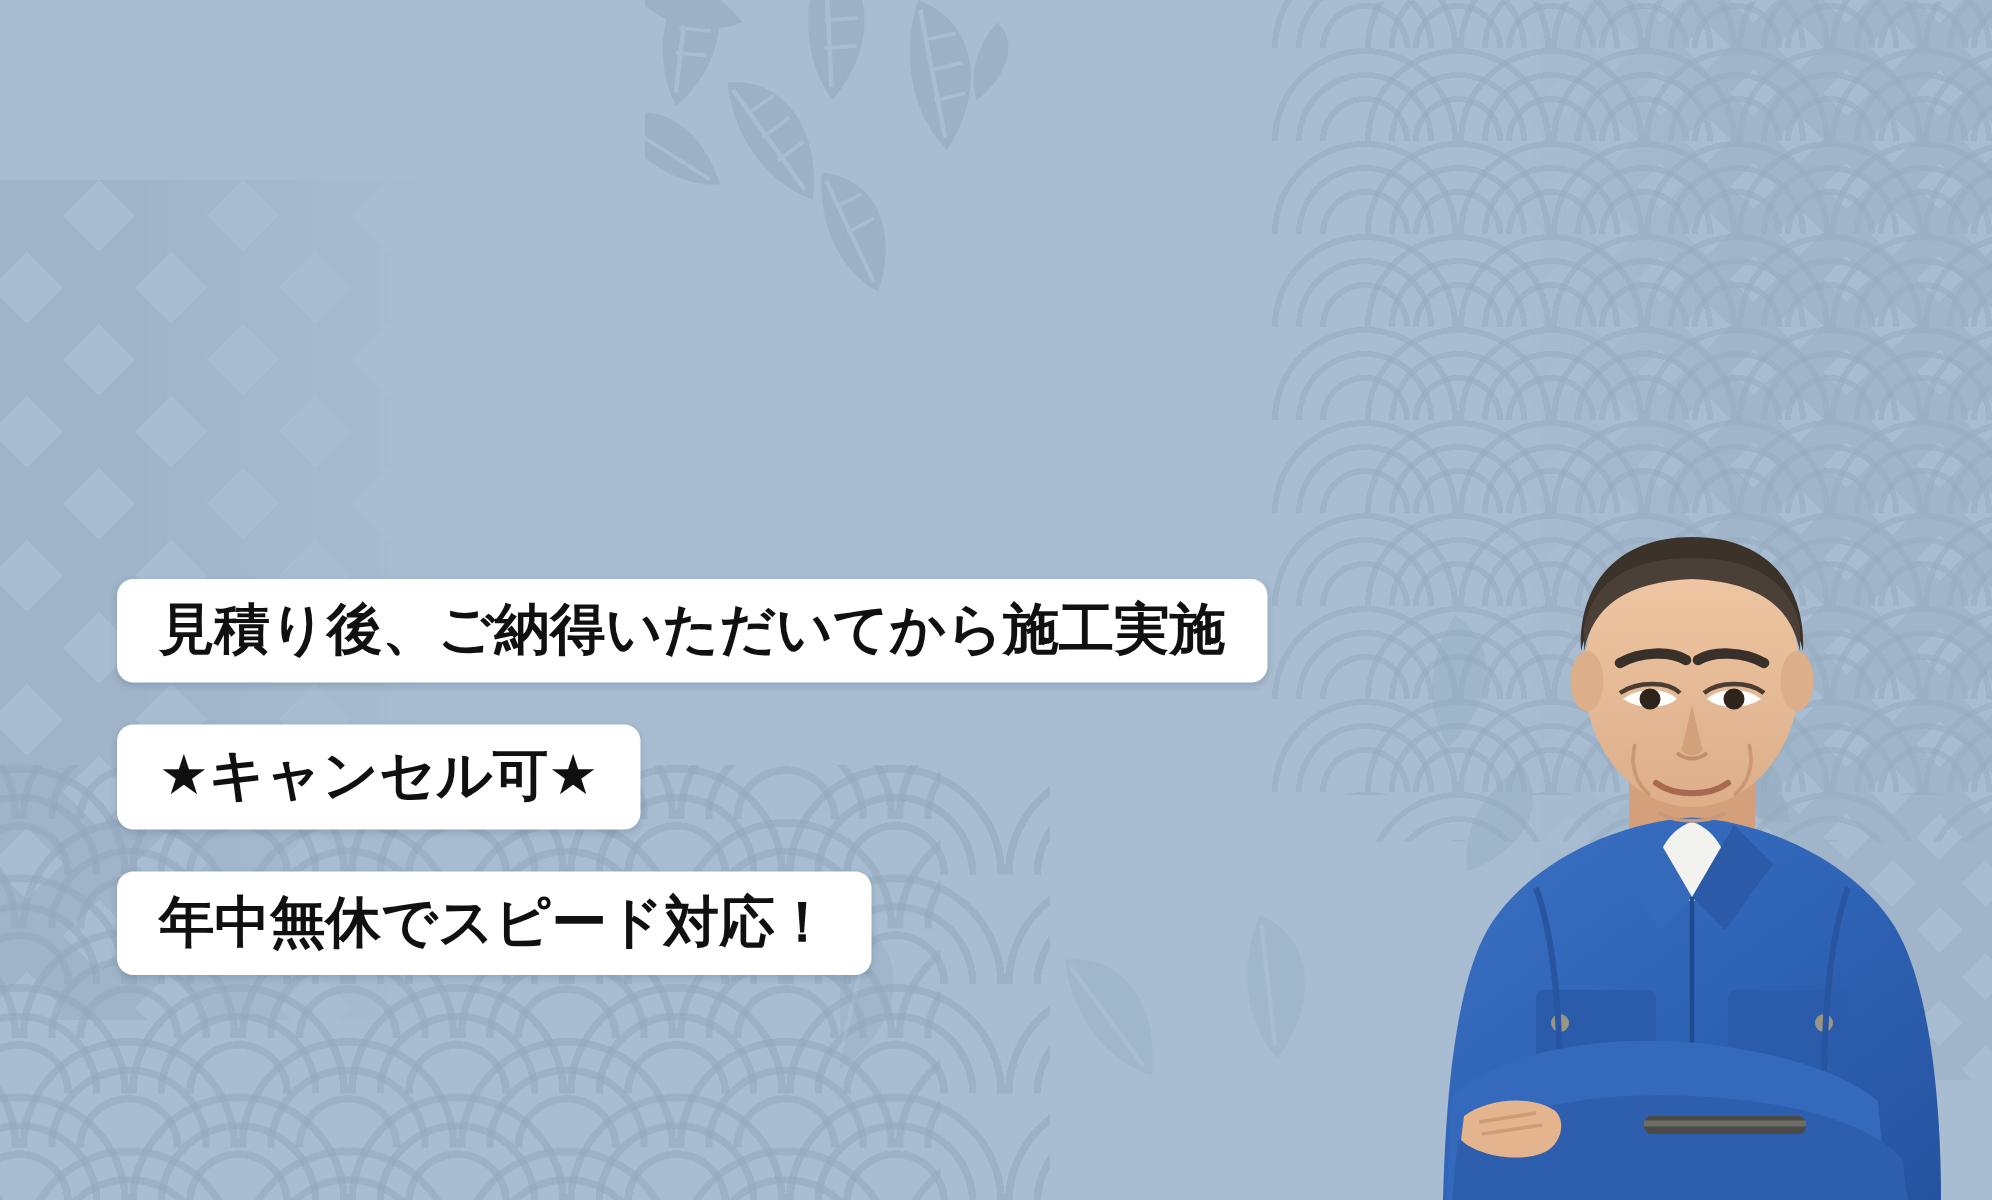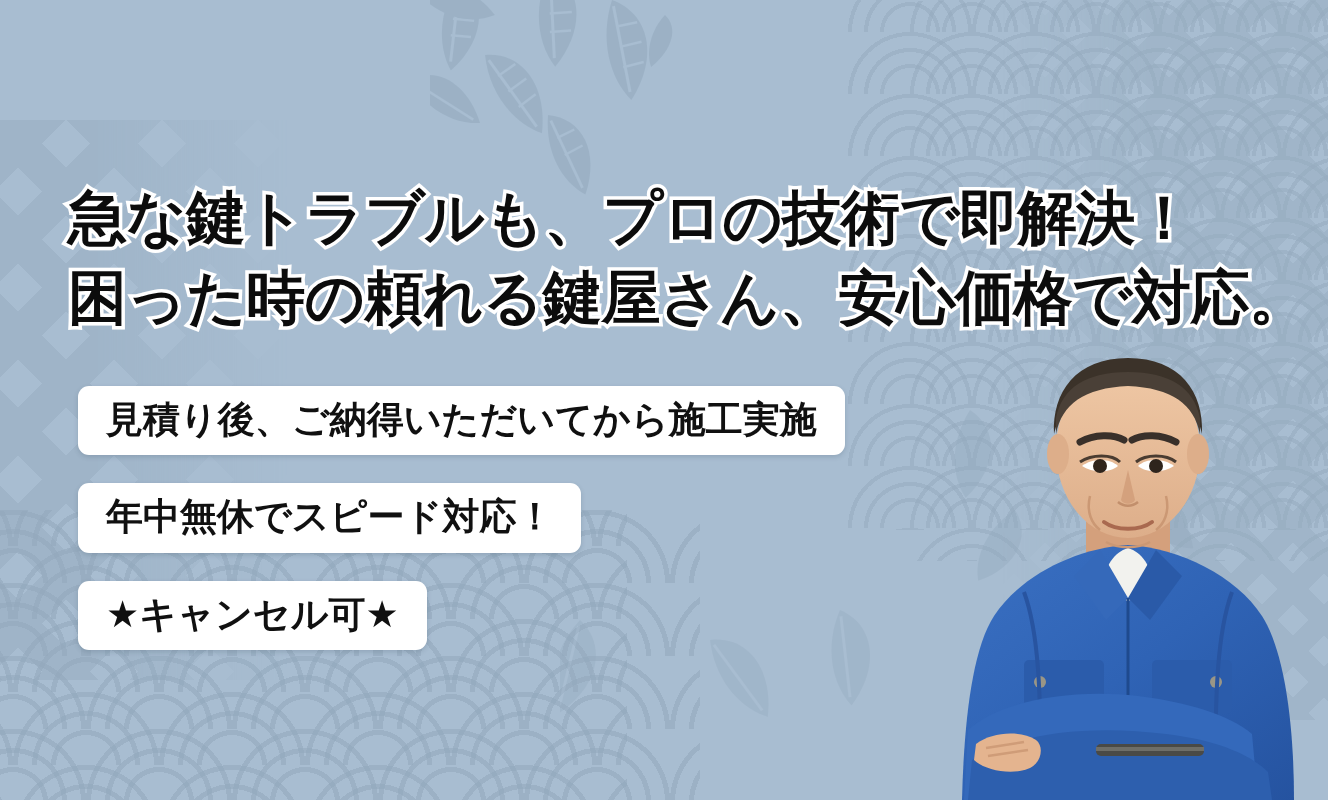--- a/index.html
+++ b/index.html
@@ -269,34 +269,30 @@
         <path d="M2 6 L25 84" stroke="#a8bdd1" stroke-width="3" fill="none"></path>
       </g>
       <g transform="translate(280,10) rotate(10)">
         <path d="M0 0 C36 8 50 48 28 92 C4 74 -9 38 0 0 Z"></path>
         <path d="M2 6 L25 84" stroke="#a8bdd1" stroke-width="3" fill="none"></path>
       </g>
     </g>
   </svg>
 
 
-  <div id="headline">
-    <div class="headline-line">急な鍵トラブルも、プロの技術で即解決！</div>
-    <div class="headline-line">困った時の頼れる鍵屋さん、安心価格で対応。</div>
-  </div>
 
   <div id="features">
     <div class="feature-pill">
       <div class="feature-text">見積り後、ご納得いただいてから施工実施</div>
     </div>
     <div class="feature-pill">
-      <div class="feature-text">年中無休でスピード対応！</div>
+      <div class="feature-text">★キャンセル可★</div>
     </div>
     <div class="feature-pill">
-      <div class="feature-text">★キャンセル可★</div>
+      <div class="feature-text">年中無休でスピード対応！</div>
     </div>
   </div>
 
   <svg id="person" viewBox="0 0 400 470">
     <defs>
       <linearGradient id="jacketGrad" x1="0" y1="0" x2="1" y2="1">
         <stop offset="0%" stop-color="#3a70c2"></stop>
         <stop offset="50%" stop-color="#2f63b5"></stop>
         <stop offset="100%" stop-color="#2553a0"></stop>
       </linearGradient>

